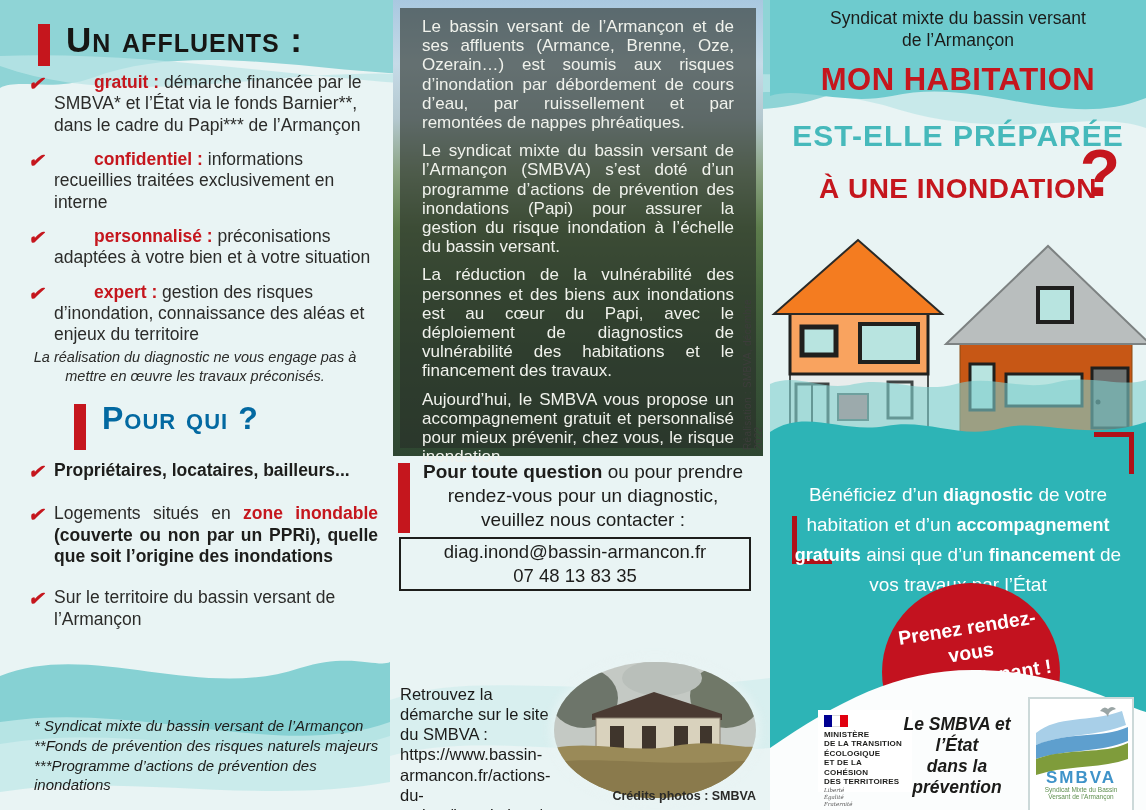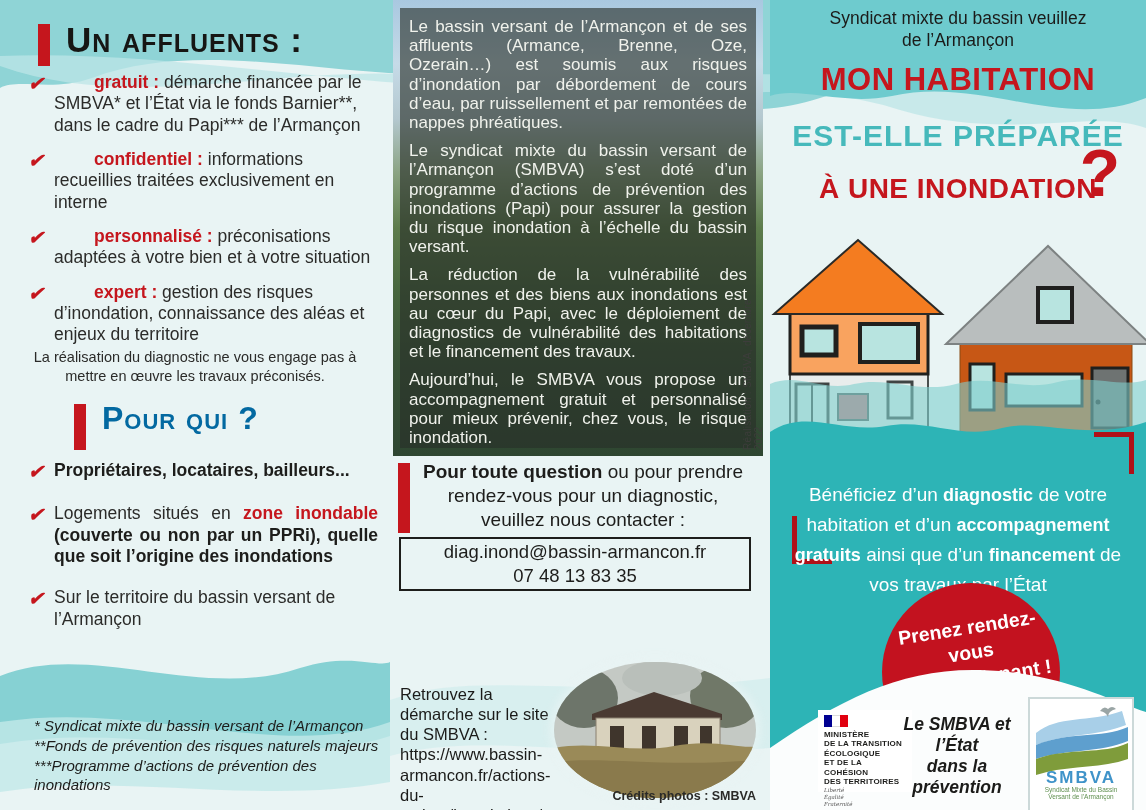--- a/index.html
+++ b/index.html
@@ -17,32 +17,32 @@
   .h-pourqui { position:absolute; left:102px; top:400px; font-variant:small-caps; font-weight:bold; font-size:32px; letter-spacing:1px; color:#0369a1;text-align:right; }
   .checklist { position:absolute; left:28px; top:72px; width:344px; }
   .checklist.audience { top:460px; width:350px; }
   .chk-item { display:flex; margin-bottom:13px; font-size:17.5px; line-height:1.22; color:#2b2b29; }
   .chk-item .chk { flex:0 0 26px; color:#c5161d; font-weight:bold; font-size:19px; font-style:italic; }
   .chk-item .lbl { color:#c5161d; font-weight:bold;margin-left:40px; }
   .chk-item.bolditem .txt { font-weight:bold; color:#1d1d1b; }
   .chk-item.justif .txt { text-align:justify; }
   .red-bold { color:#c5161d; font-weight:bold; }
   .blk-bold { font-weight:bold; color:#1d1d1b; }
-  .note-italic { position:absolute; left:20px; top:348px; width:350px; text-align:center; font-size:14.5px; line-height:1.3; color:#2b2b29; }
+  .note-italic { position:absolute; left:20px; top:348px; width:350px; text-align:center; font-style:italic; font-size:14.5px; line-height:1.3; color:#2b2b29; }
   .footnotes { position:absolute; left:34px; top:716px; font-style:italic; font-size:15px; line-height:1.32; color:#1c1c1a; }
 
   
   .panel-center { position:absolute; left:390px; top:0; width:380px; height:810px; z-index:2; }
   .photo {
     position:absolute; left:3px; top:0; width:370px; height:456px;
     background:linear-gradient(180deg,#a9c8e0 0%,#c6dbe8 14%,#b4c8cf 26%,#8aa382 38%,#5d7c4c 50%,#47663e 64%,#3a5538 78%,#2e4631 100%);
   }
   .photo-overlay {
     position:absolute; left:7px; top:8px; width:356px; height:440px;
-    background:rgba(40,46,40,0.62); padding:9px 9px;
+    background:rgba(40,46,40,0.62); padding:9px 22px;
   }
   .photo-overlay p { color:#f0f2ec; font-size:17px; line-height:1.13; text-align:justify; margin-bottom:9px; }
   .vert-credit {
     position:absolute; left:352px; top:278px; height:172px;
     writing-mode:vertical-rl; transform:rotate(180deg);
     font-size:10px; color:#3d3d3b; letter-spacing:.3px;
   }
   .contact-bar { left:8px; top:463px; width:12px; height:70px; }
   .contact-intro { position:absolute; left:28px; top:460px; width:330px; text-align:center; font-size:19px; line-height:1.25; color:#1d1d1b; }
   .contact-intro b { font-weight:bold; }
@@ -193,21 +193,21 @@
       </svg>
     </div>
 
     <div class="photo-credit">Crédits photos : SMBVA</div>
   </div>
 
   <div class="panel-right">
     <div class="teal-fill"></div>
 
     <div class="org-name">
-      <div>Syndicat mixte du bassin veuillez</div>
+      <div>Syndicat mixte du bassin versant</div>
       <div>de l’Armançon</div>
     </div>
 
     <div class="title-block">
       <div class="title-l1">MON HABITATION</div>
       <div class="title-l2">EST-ELLE PRÉPARÉE</div>
       <div class="title-l3">À UNE INONDATION</div>
       <div class="title-q">?</div>
     </div>
 

